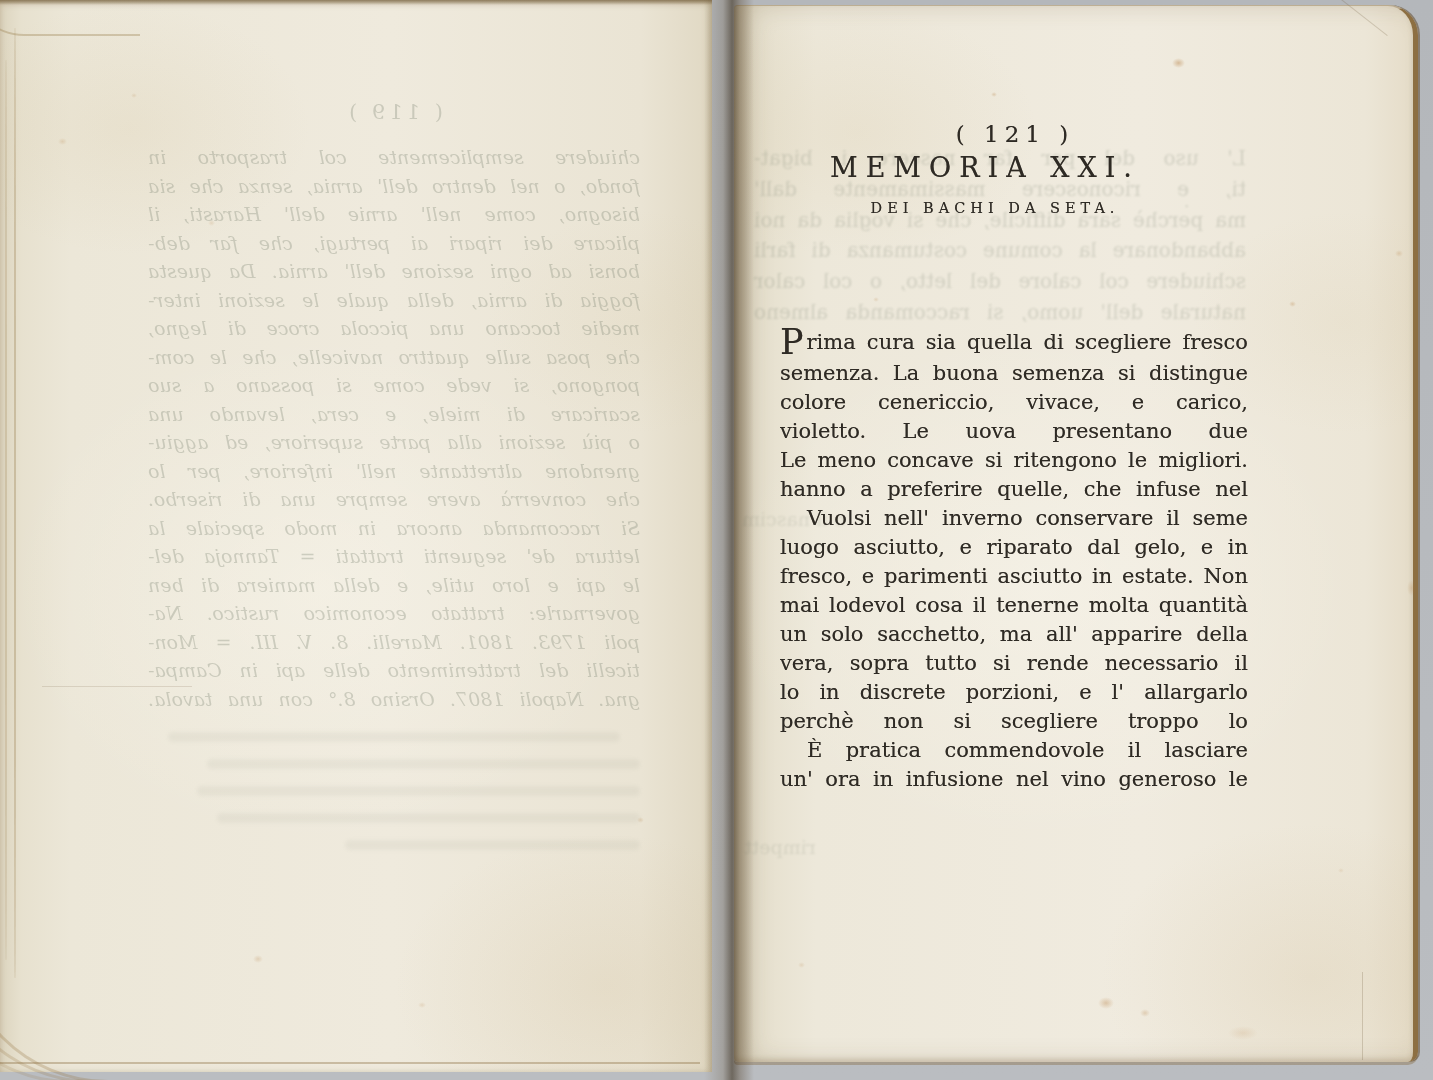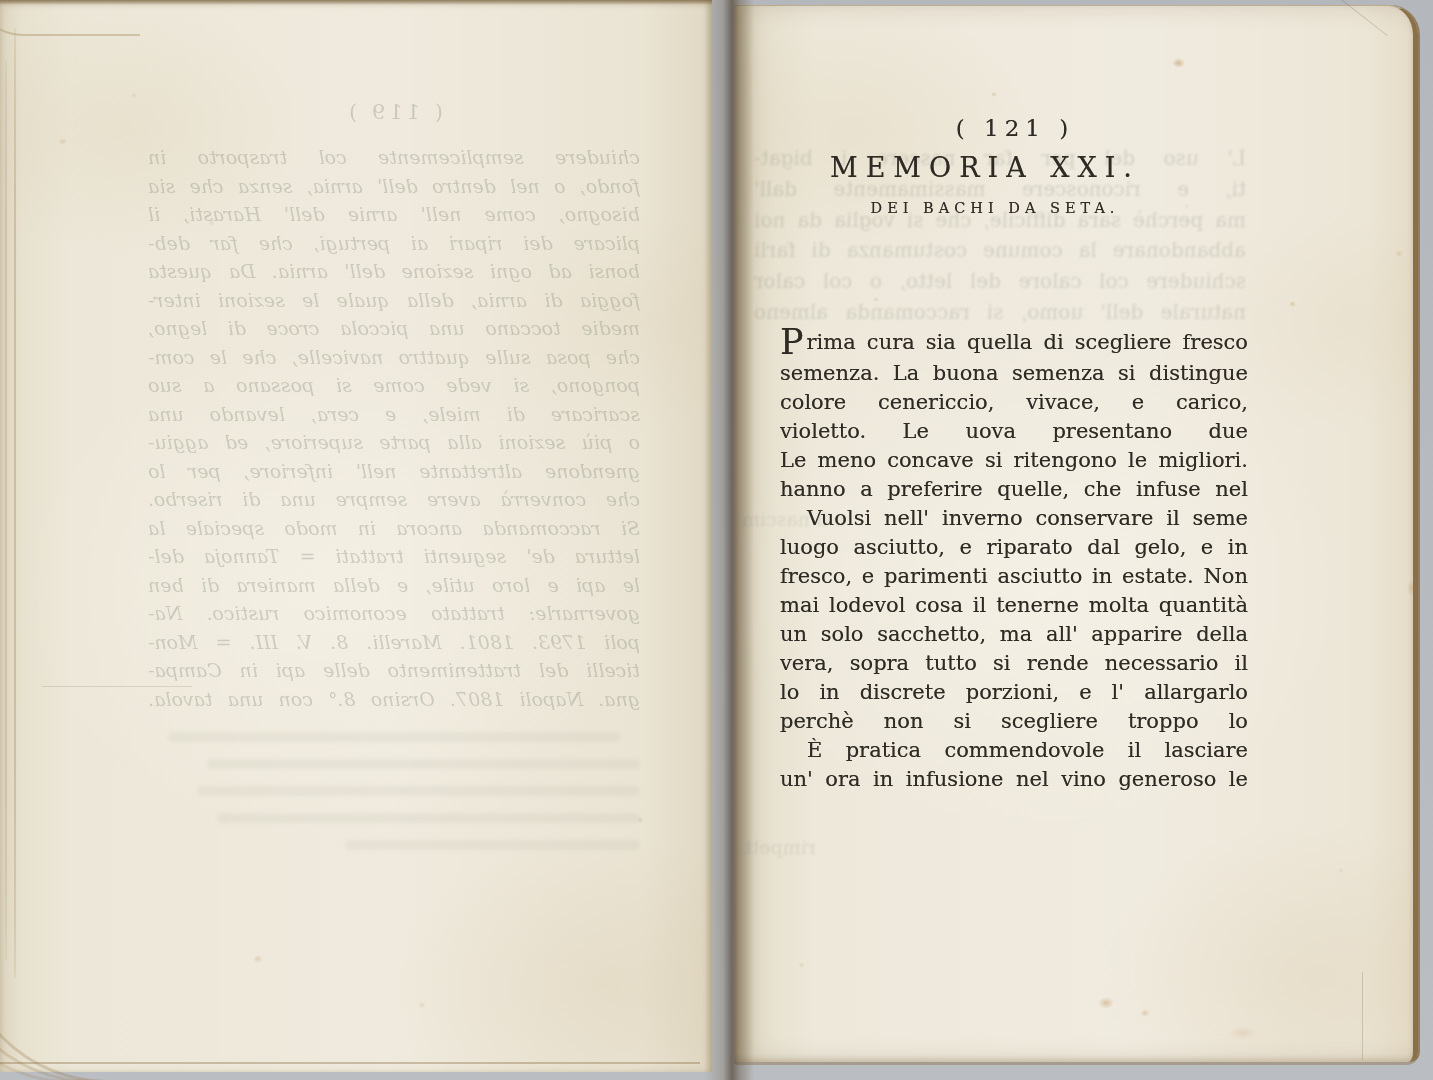--- a/index.html
+++ b/index.html
@@ -41,21 +41,21 @@
     background:linear-gradient(180deg, rgba(110,88,52,.65), rgba(110,88,52,0));
   }
   
   .edge-v{position:absolute;background:rgba(150,120,70,.32);border-radius:40%;z-index:4;}
   .edge-h{position:absolute;background:rgba(140,110,65,.38);z-index:4;}
   .corner-arc{position:absolute;border:3px solid rgba(150,120,70,.28);border-top:none;border-right:none;
     border-radius:0 0 0 150px;z-index:4;background:transparent;}
   .topleft-arc{position:absolute;border-bottom:2px solid rgba(150,120,70,.33);border-radius:0 0 0 70px;z-index:4;}
   
   .print{position:absolute;color:#2e2a24;z-index:3;text-shadow:0 0 .4px rgba(46,42,36,.55);}
-  .pagenum{left:900px;top:115px;width:230px;text-align:center;font-size:23px;letter-spacing:6px;}
+  .pagenum{left:900px;top:121px;width:230px;text-align:center;font-size:23px;letter-spacing:6px;}
   .memoria{left:830px;top:152px;width:370px;text-align:left;font-size:27px;letter-spacing:8px;}
   .subtitle{left:860px;top:200px;width:270px;text-align:center;font-size:14.5px;letter-spacing:5px;}
   .body-text{left:780px;top:328px;width:468px;font-size:21px;line-height:29px;word-spacing:3px;}
   .line{height:29px;overflow:hidden;text-align:justify;text-align-last:justify;}
   .para .line:last-child{text-align-last:left;}
   .para .line:first-child{padding-left:27px;}
   .first-line{display:flex;height:31px;}
   .dropcap{font-size:35px;line-height:29px;margin-right:3px;}
   .rest{flex:1;text-align:justify;text-align-last:justify;}
   

